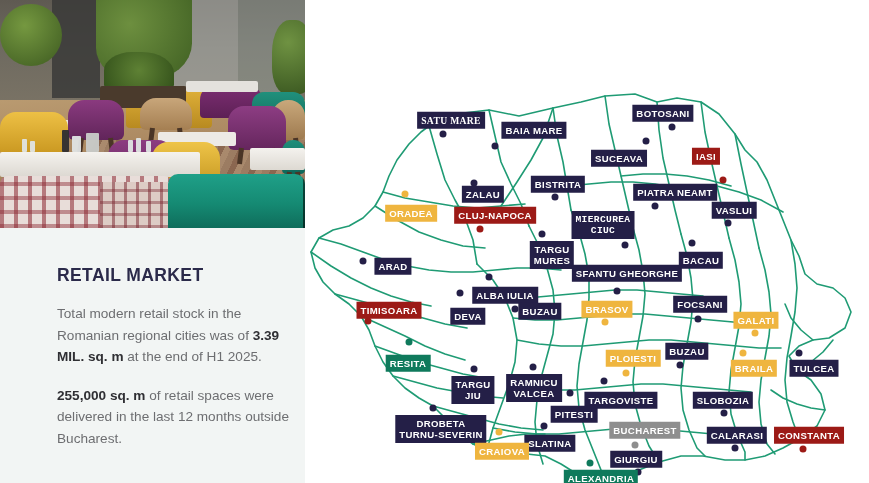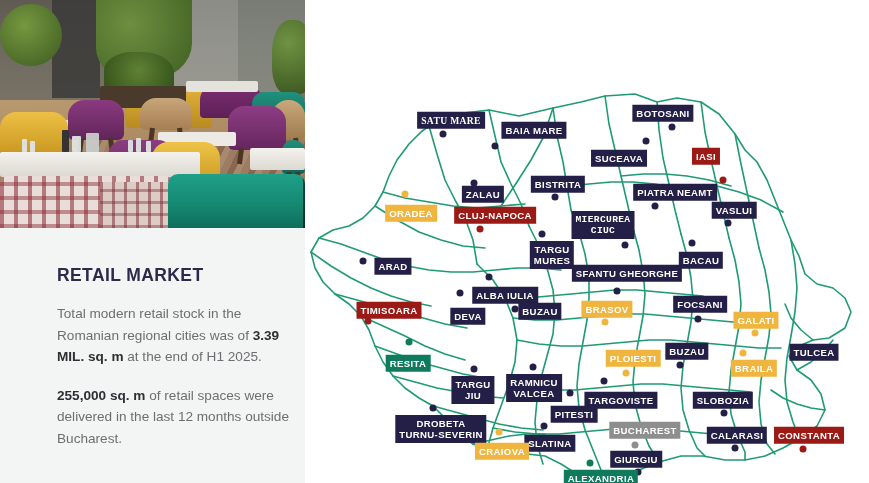--- a/index.html
+++ b/index.html
@@ -332,21 +332,21 @@
         <div class="lbl t-navy" style="left: 163px; top: 228px;">DEVA</div>
         <div class="lbl t-navy" style="left: 235px; top: 223px;">BUZAU</div>
         <div class="lbl t-red" style="left: 84px; top: 222px;">TIMISOARA</div>
         <div class="lbl t-amber" style="left: 302px; top: 221px;">BRASOV</div>
         <div class="lbl t-navy" style="left: 395px; top: 216px;">FOCSANI</div>
         <div class="lbl t-amber" style="left: 451px; top: 232px;">GALATI</div>
         <div class="lbl t-green" style="left: 103px; top: 275px;">RESITA</div>
         <div class="lbl t-navy" style="left: 382px; top: 263px;">BUZAU</div>
         <div class="lbl t-amber" style="left: 328px; top: 270px;">PLOIESTI</div>
         <div class="lbl t-amber" style="left: 449px; top: 280px;">BRAILA</div>
-        <div class="lbl t-navy" style="left: 509px; top: 264px;">TULCEA</div>
+        <div class="lbl t-navy" style="left: 509px; top: 280px;">TULCEA</div>
         <div class="lbl t-navy" style="left: 168px; top: 302px;">TARGU
 JIU</div>
         <div class="lbl t-navy" style="left: 229px; top: 300px;">RAMNICU
 VALCEA</div>
         <div class="lbl t-navy" style="left: 316px; top: 312px;">TARGOVISTE</div>
         <div class="lbl t-navy" style="left: 269px; top: 326px;">PITESTI</div>
         <div class="lbl t-navy" style="left: 418px; top: 312px;">SLOBOZIA</div>
         <div class="lbl t-navy" style="left: 136px; top: 341px;">DROBETA
 TURNU-SEVERIN</div>
         <div class="lbl t-gray" style="left: 340px; top: 342px;">BUCHAREST</div>

